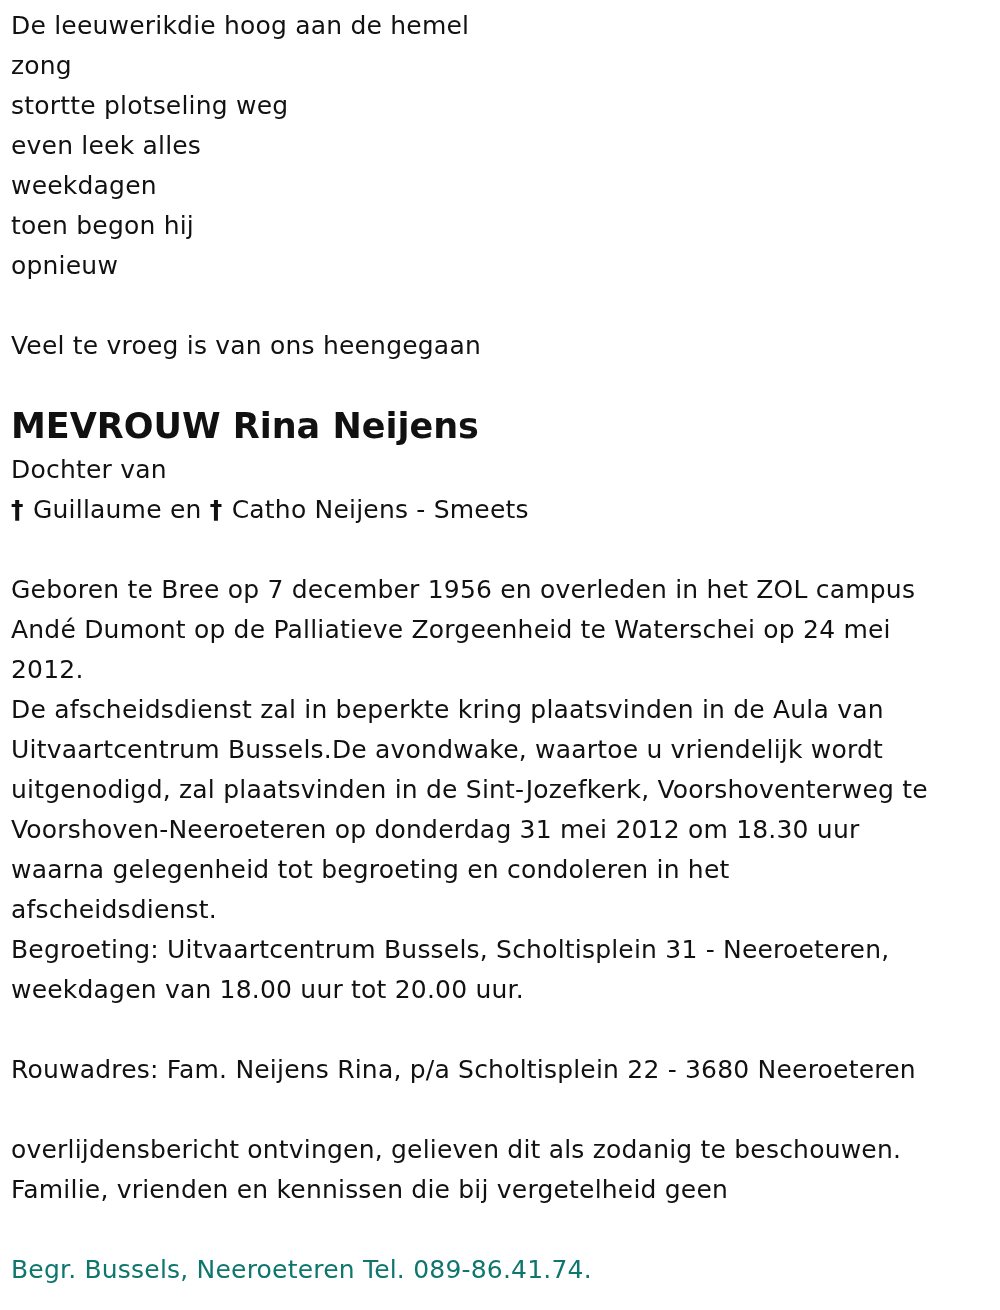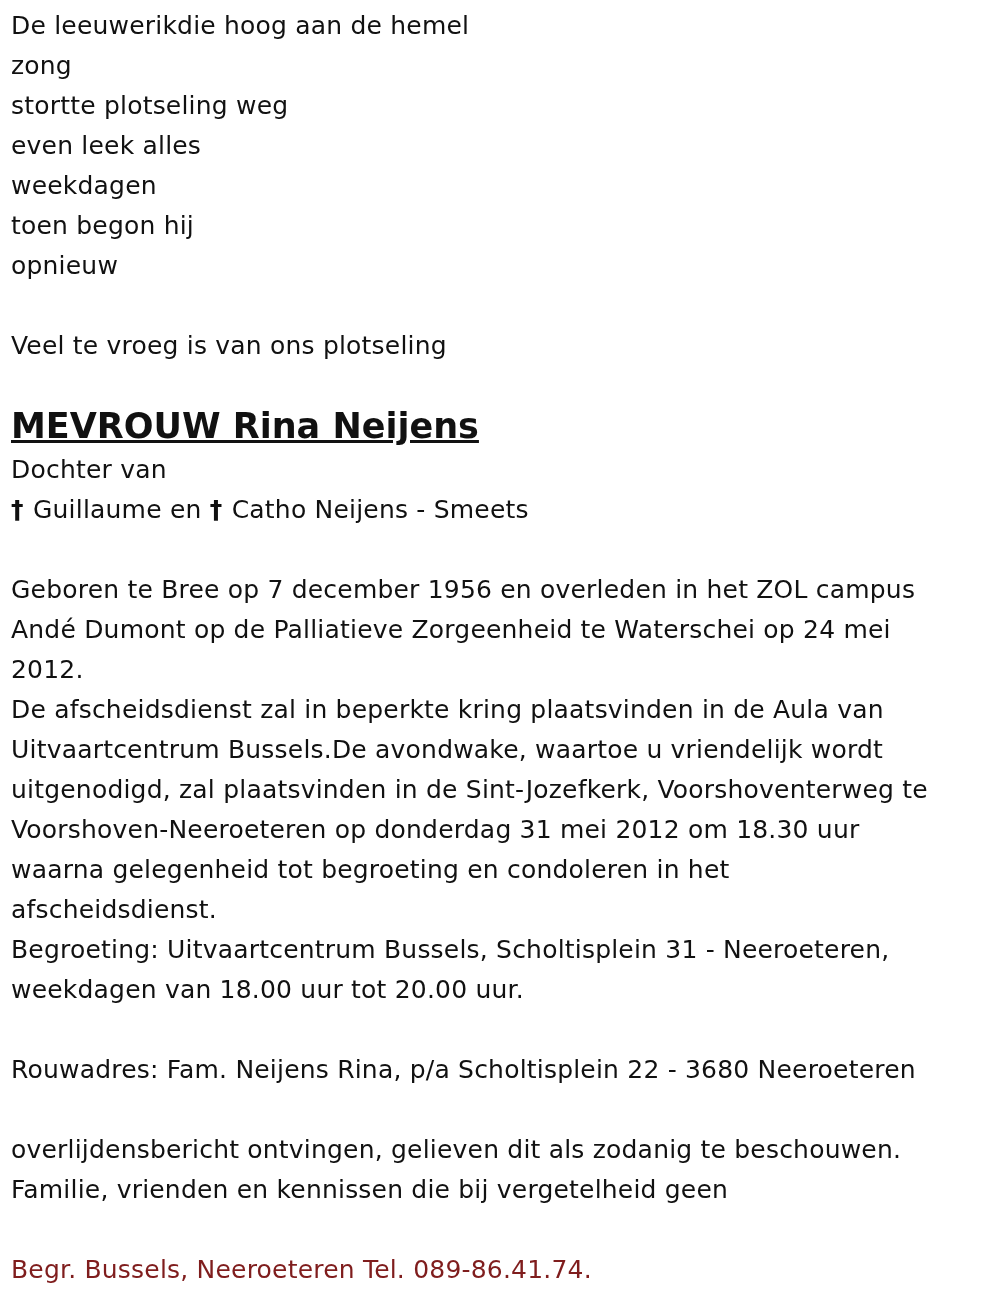--- a/index.html
+++ b/index.html
@@ -28,49 +28,48 @@
       height: 40px;
     }
     .title {
       font-size: 35px;
       font-weight: bold;
       line-height: 48px;
       height: 48px;
       margin-top: 4px;
       margin-bottom: 0;
       white-space: nowrap;
-      text-decoration: underline;
     }
     .cross {
       font-weight: bold;
       display: inline-block;
       width: 22px;
     }
     .footer {
-      color: #7f1d1d;
+      color: #0f766e;
     }
   </style>
 </head>
 <body>
 
 <div class="page">
 
   <div>
     <div class="line">De leeuwerikdie hoog aan de hemel</div>
     <div class="line">zong</div>
     <div class="line">stortte plotseling weg</div>
     <div class="line">even leek alles</div>
     <div class="line">weekdagen</div>
     <div class="line">toen begon hij</div>
     <div class="line">opnieuw</div>
   </div>
 
   <div class="blank"></div>
 
-  <div class="line">Veel te vroeg is van ons plotseling</div>
+  <div class="line">Veel te vroeg is van ons heengegaan</div>
 
   <div class="blank" style="height:32px"></div>
 
   <div class="title">MEVROUW Rina Neijens</div>
 
   <div class="line">Dochter van</div>
 
   <div class="line">
     <span class="cross">†</span><span>Guillaume en</span>
     <span class="cross">†</span><span>Catho Neijens - Smeets</span>

